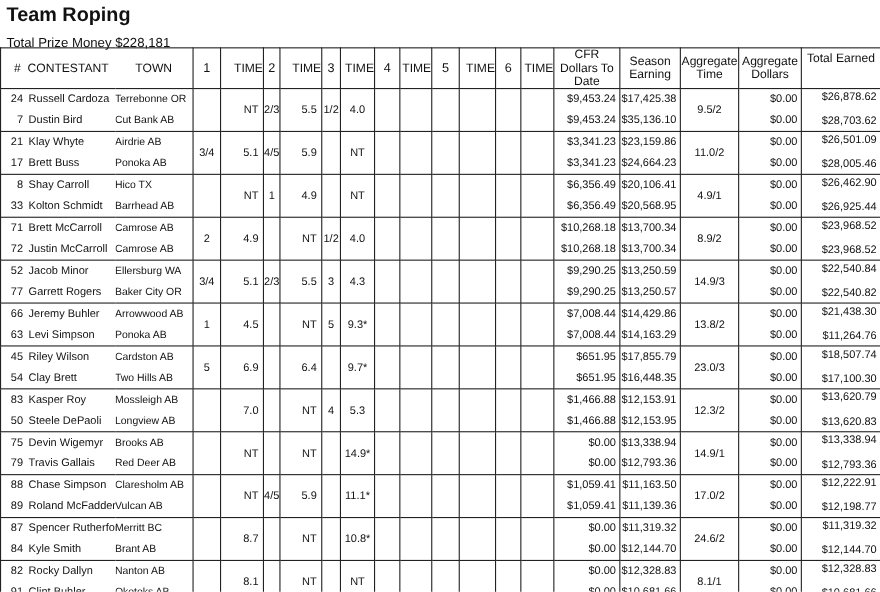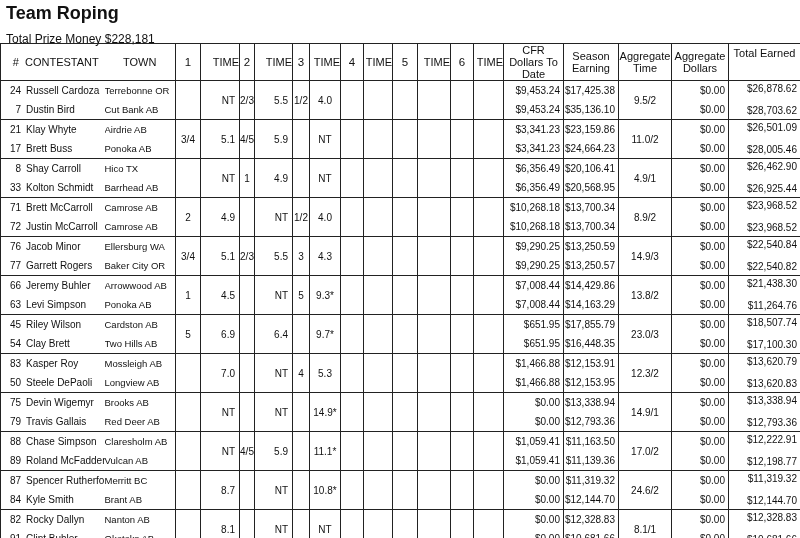--- a/index.html
+++ b/index.html
@@ -233,21 +233,21 @@
       <div class="line">$0.00</div>
     </td>
     <td class="money total">
       <div class="line">$23,968.52</div>
       <div class="line">$23,968.52</div>
     </td>
   </tr>
 
   <tr>
     <td class="names">
-      <div class="line"><span class="num">76</span><span>Jacob Minor</span></div>
+      <div class="line"><span class="num">52</span><span>Jacob Minor</span></div>
       <div class="line"><span class="num">77</span><span>Garrett Rogers</span></div>
     </td>
     <td class="towns">
       <div class="line">Ellersburg WA</div>
       <div class="line">Baker City OR</div>
     </td>
     <td class="ctr">3/4</td>
     <td class="rt">5.1</td>
     <td class="ctr">2/3</td>
     <td class="rt">5.5</td>

